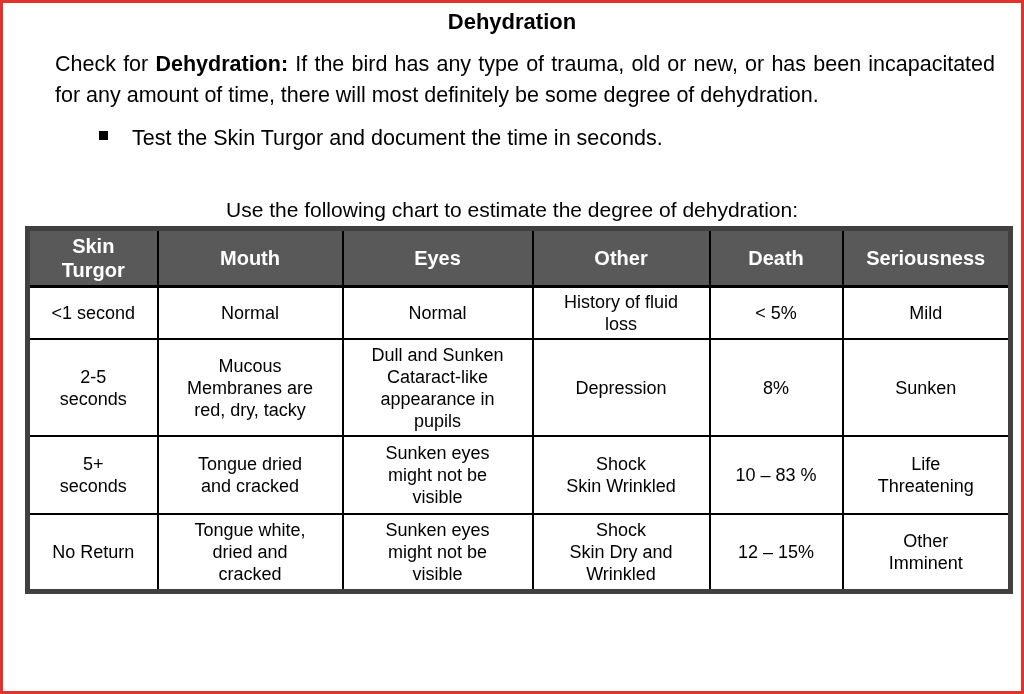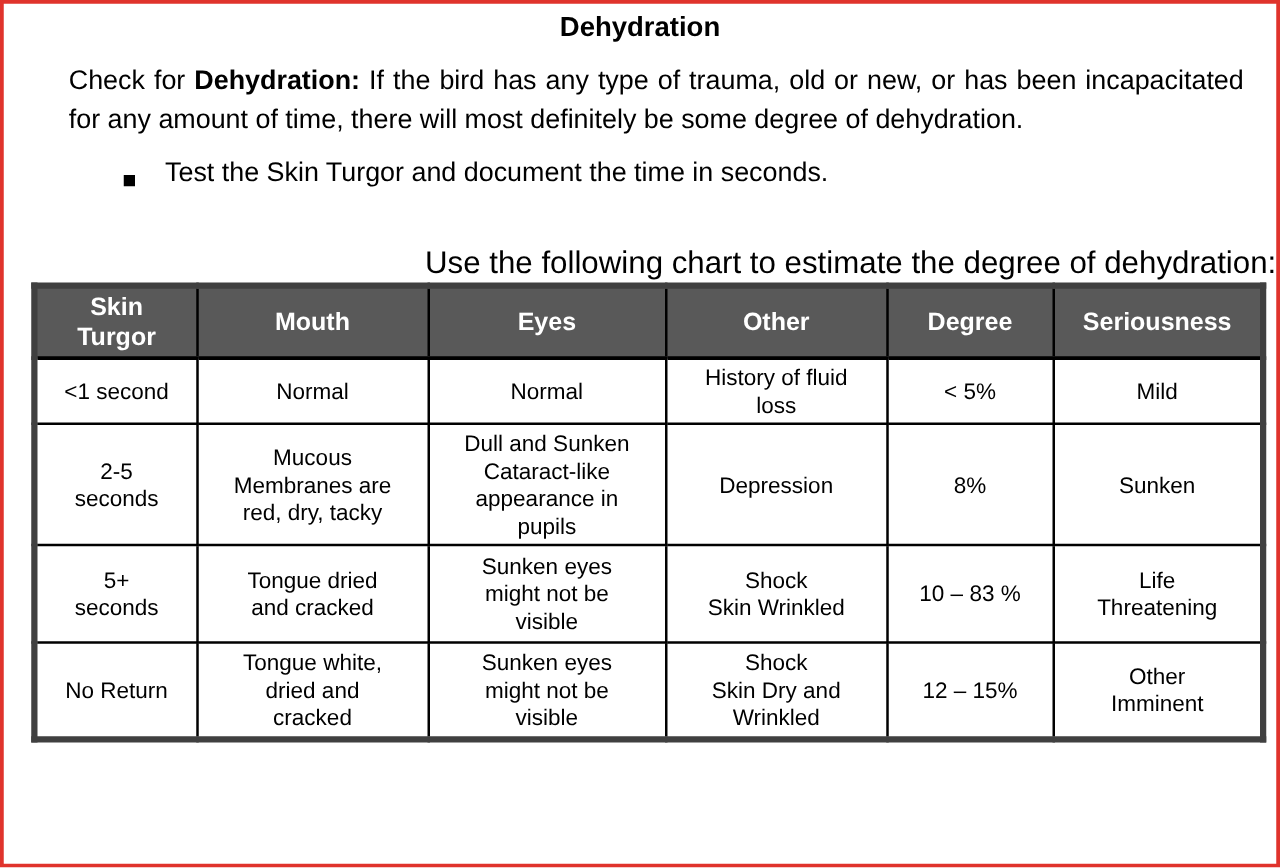--- a/index.html
+++ b/index.html
@@ -26,37 +26,37 @@
   .intro {
     margin: 13px 26px 0 52px;
     font-size: 21.5px;
     line-height: 31px;
     text-align: justify;
   }
   .intro b { font-weight: bold; }
   .bullet-row {
     margin: 13px 0 0 96px;
     display: flex;
-    align-items: flex-end;
+    align-items: center;
     font-size: 21.5px;
     line-height: 28px;
   }
   .bullet-square {
     display: inline-block;
     width: 9px;
     height: 9px;
     background: #000;
     margin-right: 24px;
     flex: 0 0 auto;
     transform: translateY(-3px);
   }
   .table-caption {
     margin-top: 45px;
-    text-align: right;
-    font-size: 25px;
+    text-align: center;
+    font-size: 21px;
     line-height: 26px;
   }
   table.dehydration {
     margin: 3px 0 0 22px;
     width: 983px;
     border-collapse: collapse;
     table-layout: fixed;
     border: 5px solid #404040;
   }
   col.c1 { width: 130px; }
@@ -119,21 +119,21 @@
         <col class="c5">
         <col class="c6">
     </colgroup>
     <thead>
       <tr>
           <th>Skin
 Turgor</th>
           <th>Mouth</th>
           <th>Eyes</th>
           <th>Other</th>
-          <th>Degree</th>
+          <th>Death</th>
           <th>Seriousness</th>
         </tr>
     </thead>
     <tbody>
         <tr class="r1">
           <td>&lt;1 second</td>
           <td>Normal</td>
           <td>Normal</td>
           <td>History of fluid
 loss</td>

